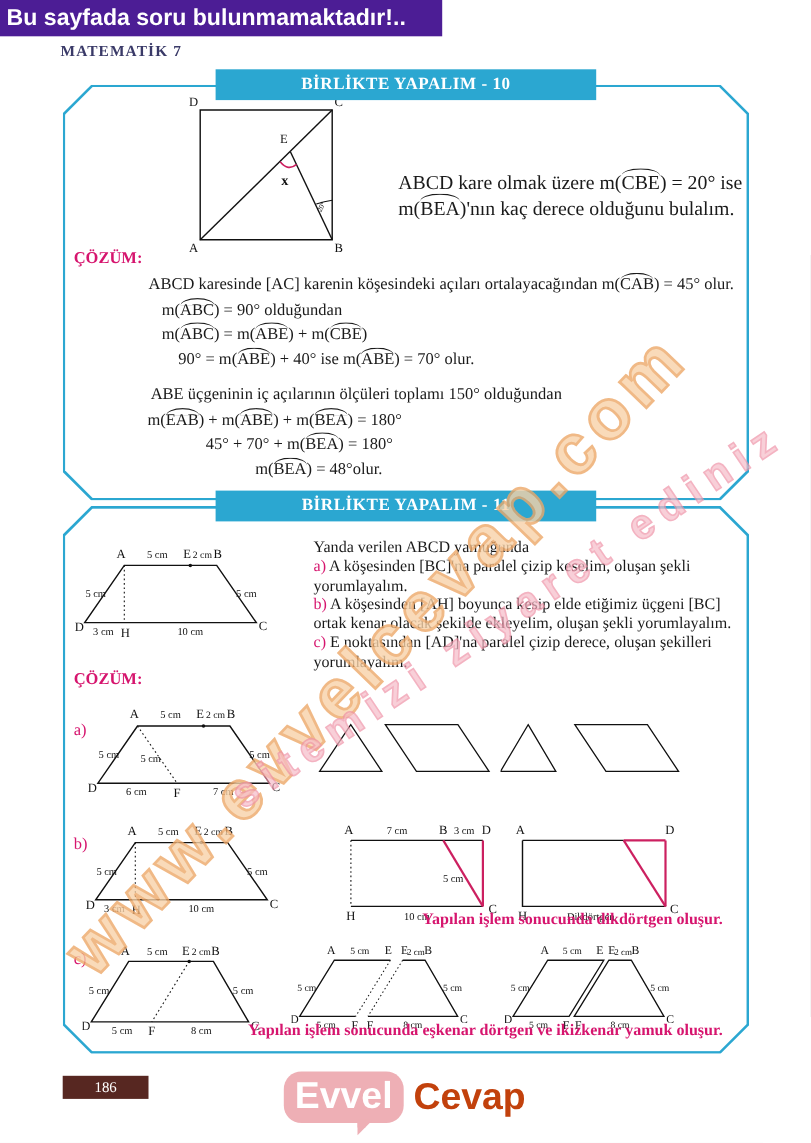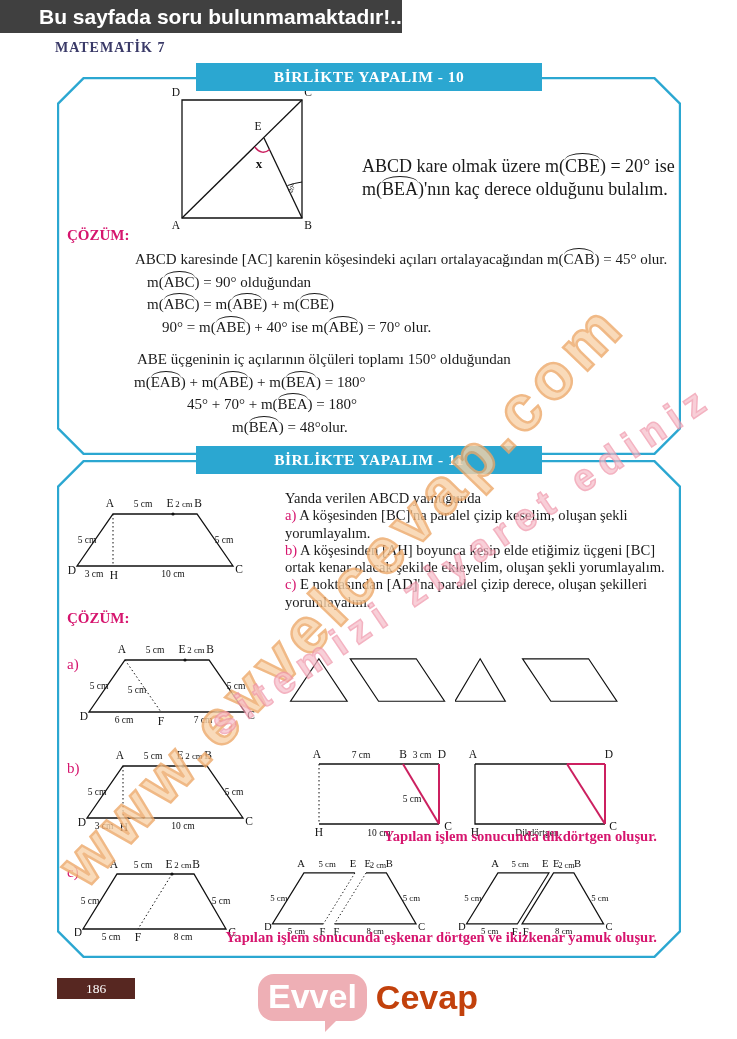--- a/index.html
+++ b/index.html
@@ -1,20 +1,20 @@
 <!DOCTYPE html>
 <html><head>
 <meta charset="utf-8">
 <style>
   html,body{margin:0;padding:0;background:#e8e8e8;}
   #page{position:relative;width:737px;height:1039px;background:#ffffff;overflow:hidden;
         font-family:"Liberation Serif",serif;color:#1a1a1a;}
   
-  .banner{position:absolute;left:0;top:0;width:402px;height:33px;background:#404040;
-          display:flex;align-items:center;padding-left:39px;box-sizing:border-box;}
+  .banner{position:absolute;left:0;top:0;width:402px;height:33px;background:#4c1d95;
+          display:flex;align-items:center;padding-left:6px;box-sizing:border-box;}
   .banner span{font-family:"Liberation Sans",sans-serif;font-weight:700;font-size:21px;color:#fff;}
   .mat-header{position:absolute;left:55px;top:40px;font-weight:700;font-size:14px;
               letter-spacing:1px;color:#3a3a68;}
   
   .bybox{position:absolute;left:57px;width:624px;}
   .frame{position:absolute;inset:0;}
   .frame::before{content:"";position:absolute;inset:0;background:#2BA7D1;
     clip-path:polygon(26px 0,calc(100% - 26px) 0,100% 26px,100% calc(100% - 26px),calc(100% - 26px) 100%,26px 100%,0 calc(100% - 26px),0 26px);}
   .frame::after{content:"";position:absolute;inset:2.2px;background:#fff;
     clip-path:polygon(25px 0,calc(100% - 25px) 0,100% 25px,100% calc(100% - 25px),calc(100% - 25px) 100%,25px 100%,0 calc(100% - 25px),0 25px);}

